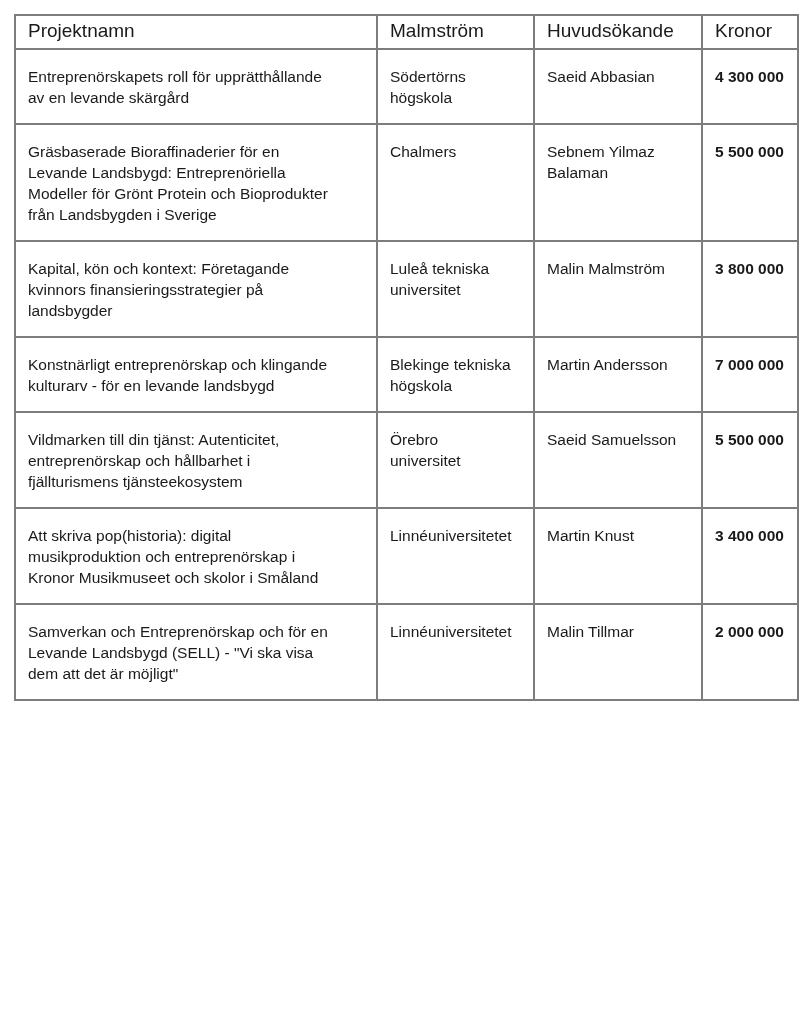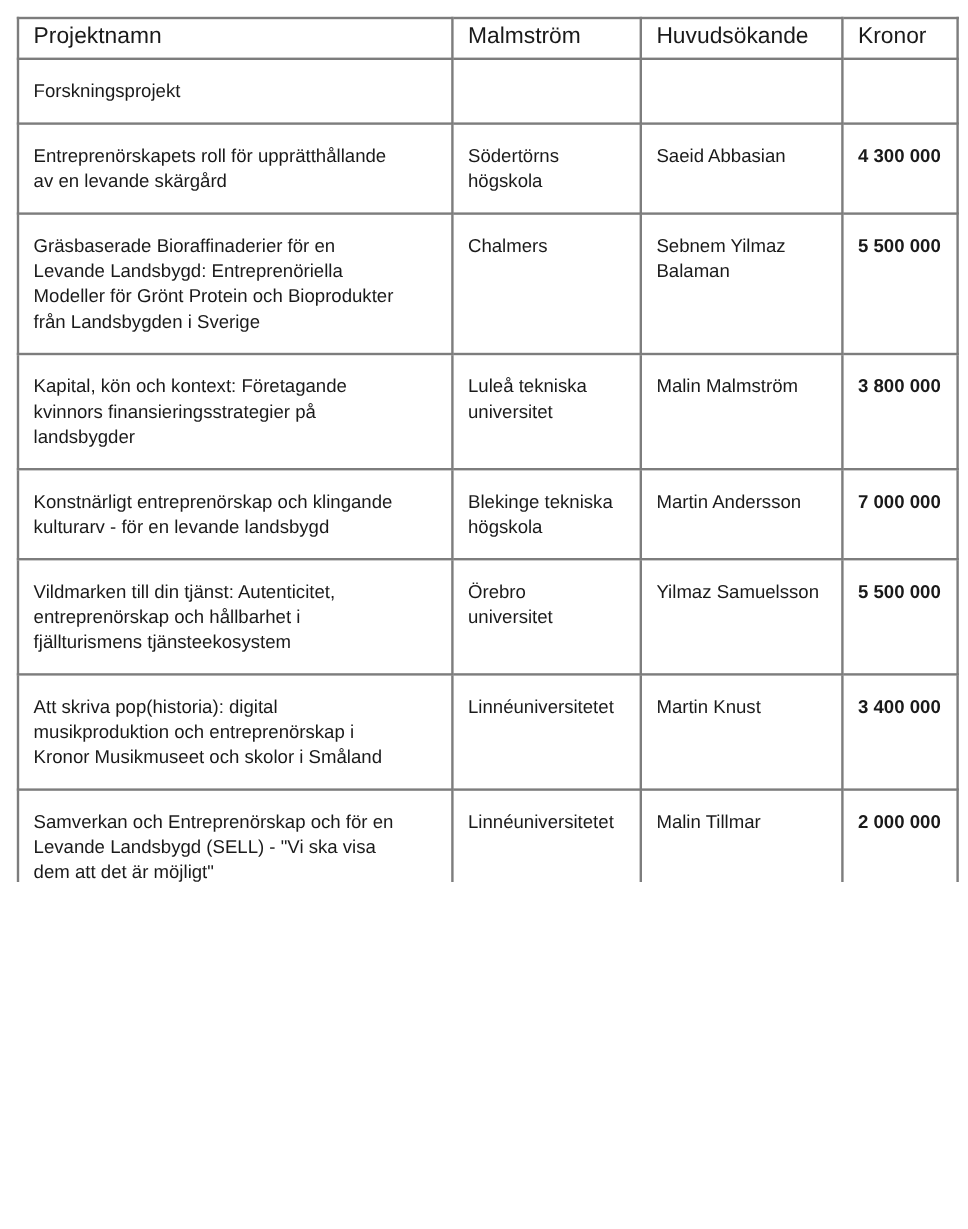--- a/index.html
+++ b/index.html
@@ -77,26 +77,20 @@
     <thead>
       <tr>
         <th>Projektnamn</th>
         <th>Malmström</th>
         <th>Huvudsökande</th>
         <th>Kronor</th>
       </tr>
     </thead>
     <tbody id="table-body">
         <tr>
-          <td class="section-title-cell">Forskningsprojekt</td>
-          <td class="section-title-cell"></td>
-          <td class="section-title-cell"></td>
-          <td class="section-title-cell"></td>
-        </tr>
-        <tr>
           <td>Entreprenörskapets roll för upprätthållande
 av en levande skärgård</td>
           <td>Södertörns
 högskola</td>
           <td>Saeid Abbasian</td>
           <td class="amount-cell">4 300 000</td>
         </tr>
         <tr>
           <td>Gräsbaserade Bioraffinaderier för en
 Levande Landsbygd: Entreprenöriella
@@ -123,21 +117,21 @@
 högskola</td>
           <td>Martin Andersson</td>
           <td class="amount-cell">7 000 000</td>
         </tr>
         <tr>
           <td>Vildmarken till din tjänst: Autenticitet,
 entreprenörskap och hållbarhet i
 fjällturismens tjänsteekosystem</td>
           <td>Örebro
 universitet</td>
-          <td>Yilmaz Samuelsson</td>
+          <td>Saeid Samuelsson</td>
           <td class="amount-cell">5 500 000</td>
         </tr>
         <tr>
           <td>Att skriva pop(historia): digital
 musikproduktion och entreprenörskap i
 Kronor Musikmuseet och skolor i Småland</td>
           <td>Linnéuniversitetet</td>
           <td>Martin Knust</td>
           <td class="amount-cell">3 400 000</td>
         </tr>

